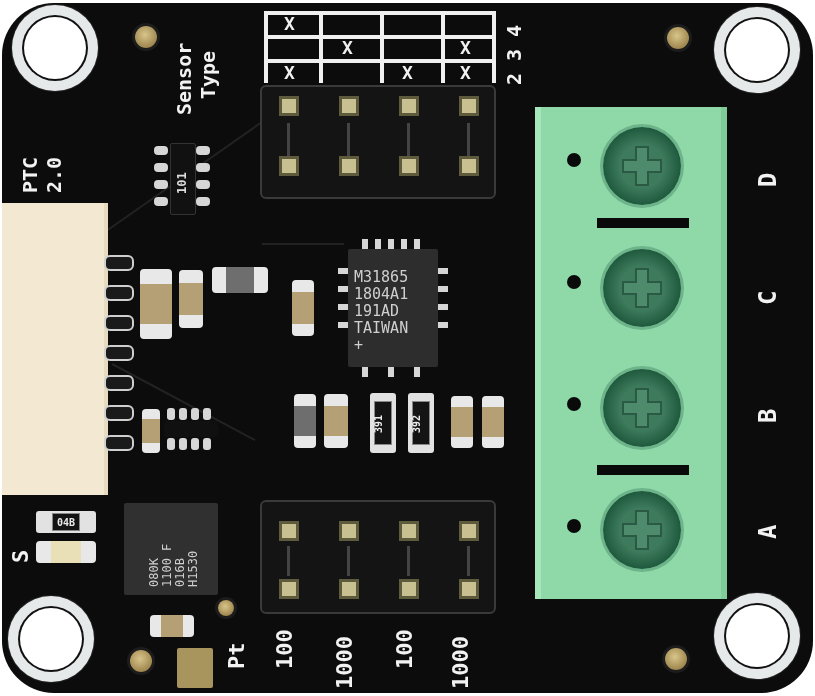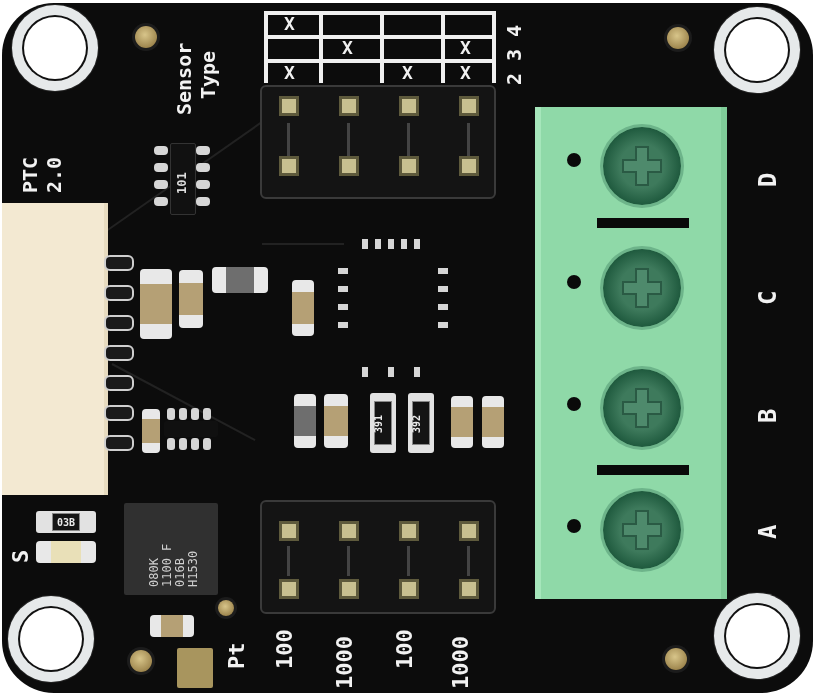--- a/index.html
+++ b/index.html
@@ -133,20 +133,29 @@
   <div class="lead" style="left:165px;top:405px;width:8px;height:12px;border-radius:3px;"></div>
   <div class="lead" style="left:177px;top:405px;width:8px;height:12px;border-radius:3px;"></div>
   <div class="lead" style="left:189px;top:405px;width:8px;height:12px;border-radius:3px;"></div>
   <div class="lead" style="left:201px;top:405px;width:8px;height:12px;border-radius:3px;"></div>
   <div class="lead" style="left:165px;top:435px;width:8px;height:12px;border-radius:3px;"></div>
   <div class="lead" style="left:177px;top:435px;width:8px;height:12px;border-radius:3px;"></div>
   <div class="lead" style="left:189px;top:435px;width:8px;height:12px;border-radius:3px;"></div>
   <div class="lead" style="left:201px;top:435px;width:8px;height:12px;border-radius:3px;"></div>
   <div class="cap" style="left:140px;top:406px;width:18px;height:44px;"></div>
 
+  <div class="chip" style="left:346px;top:246px;width:90px;height:118px;background:#2d2d2d;">
+    <div class="chip-text" style="left:6px;top:20px;">
+      <div>M31865</div>
+      <div>1804A1</div>
+      <div>191AD</div>
+      <div>TAIWAN</div>
+      <div>+</div>
+    </div>
+  </div>
   <div class="lead" style="left:360px;top:236px;width:6px;height:10px;"></div>
   <div class="lead" style="left:373px;top:236px;width:6px;height:10px;"></div>
   <div class="lead" style="left:386px;top:236px;width:6px;height:10px;"></div>
   <div class="lead" style="left:399px;top:236px;width:6px;height:10px;"></div>
   <div class="lead" style="left:412px;top:236px;width:6px;height:10px;"></div>
   <div class="lead" style="left:336px;top:265px;width:10px;height:6px;"></div>
   <div class="lead" style="left:336px;top:283px;width:10px;height:6px;"></div>
   <div class="lead" style="left:336px;top:301px;width:10px;height:6px;"></div>
   <div class="lead" style="left:336px;top:319px;width:10px;height:6px;"></div>
   <div class="lead" style="left:436px;top:265px;width:10px;height:6px;"></div>
@@ -231,18 +240,18 @@
       <div>1100 F</div>
       <div>016B</div>
       <div>H1530</div>
     </div>
   </div>
   <div class="capH" style="left:148px;top:612px;width:44px;height:22px;background:linear-gradient(90deg,#e8e8e8 0 25%,#b5a075 25% 75%,#e8e8e8 75%);"></div>
   <div class="chip" style="left:175px;top:645px;width:36px;height:40px;background:#a8955e;"></div>
 
   <div class="res" style="left:34px;top:508px;width:60px;height:22px;">
     <div class="body" style="left:16px;right:16px;top:2px;bottom:2px;"></div>
-    <div class="lbl">03B</div>
+    <div class="lbl">04B</div>
   </div>
   <div class="capH" style="left:34px;top:538px;width:60px;height:22px;background:linear-gradient(90deg,#e8e8e8 0 25%,#e9e0b8 25% 75%,#e8e8e8 75%);"></div>
   <div class="silk rot" style="left:6px;top:560px;font-size:22px;">S</div>
 
 </div>
 
 </body></html>

